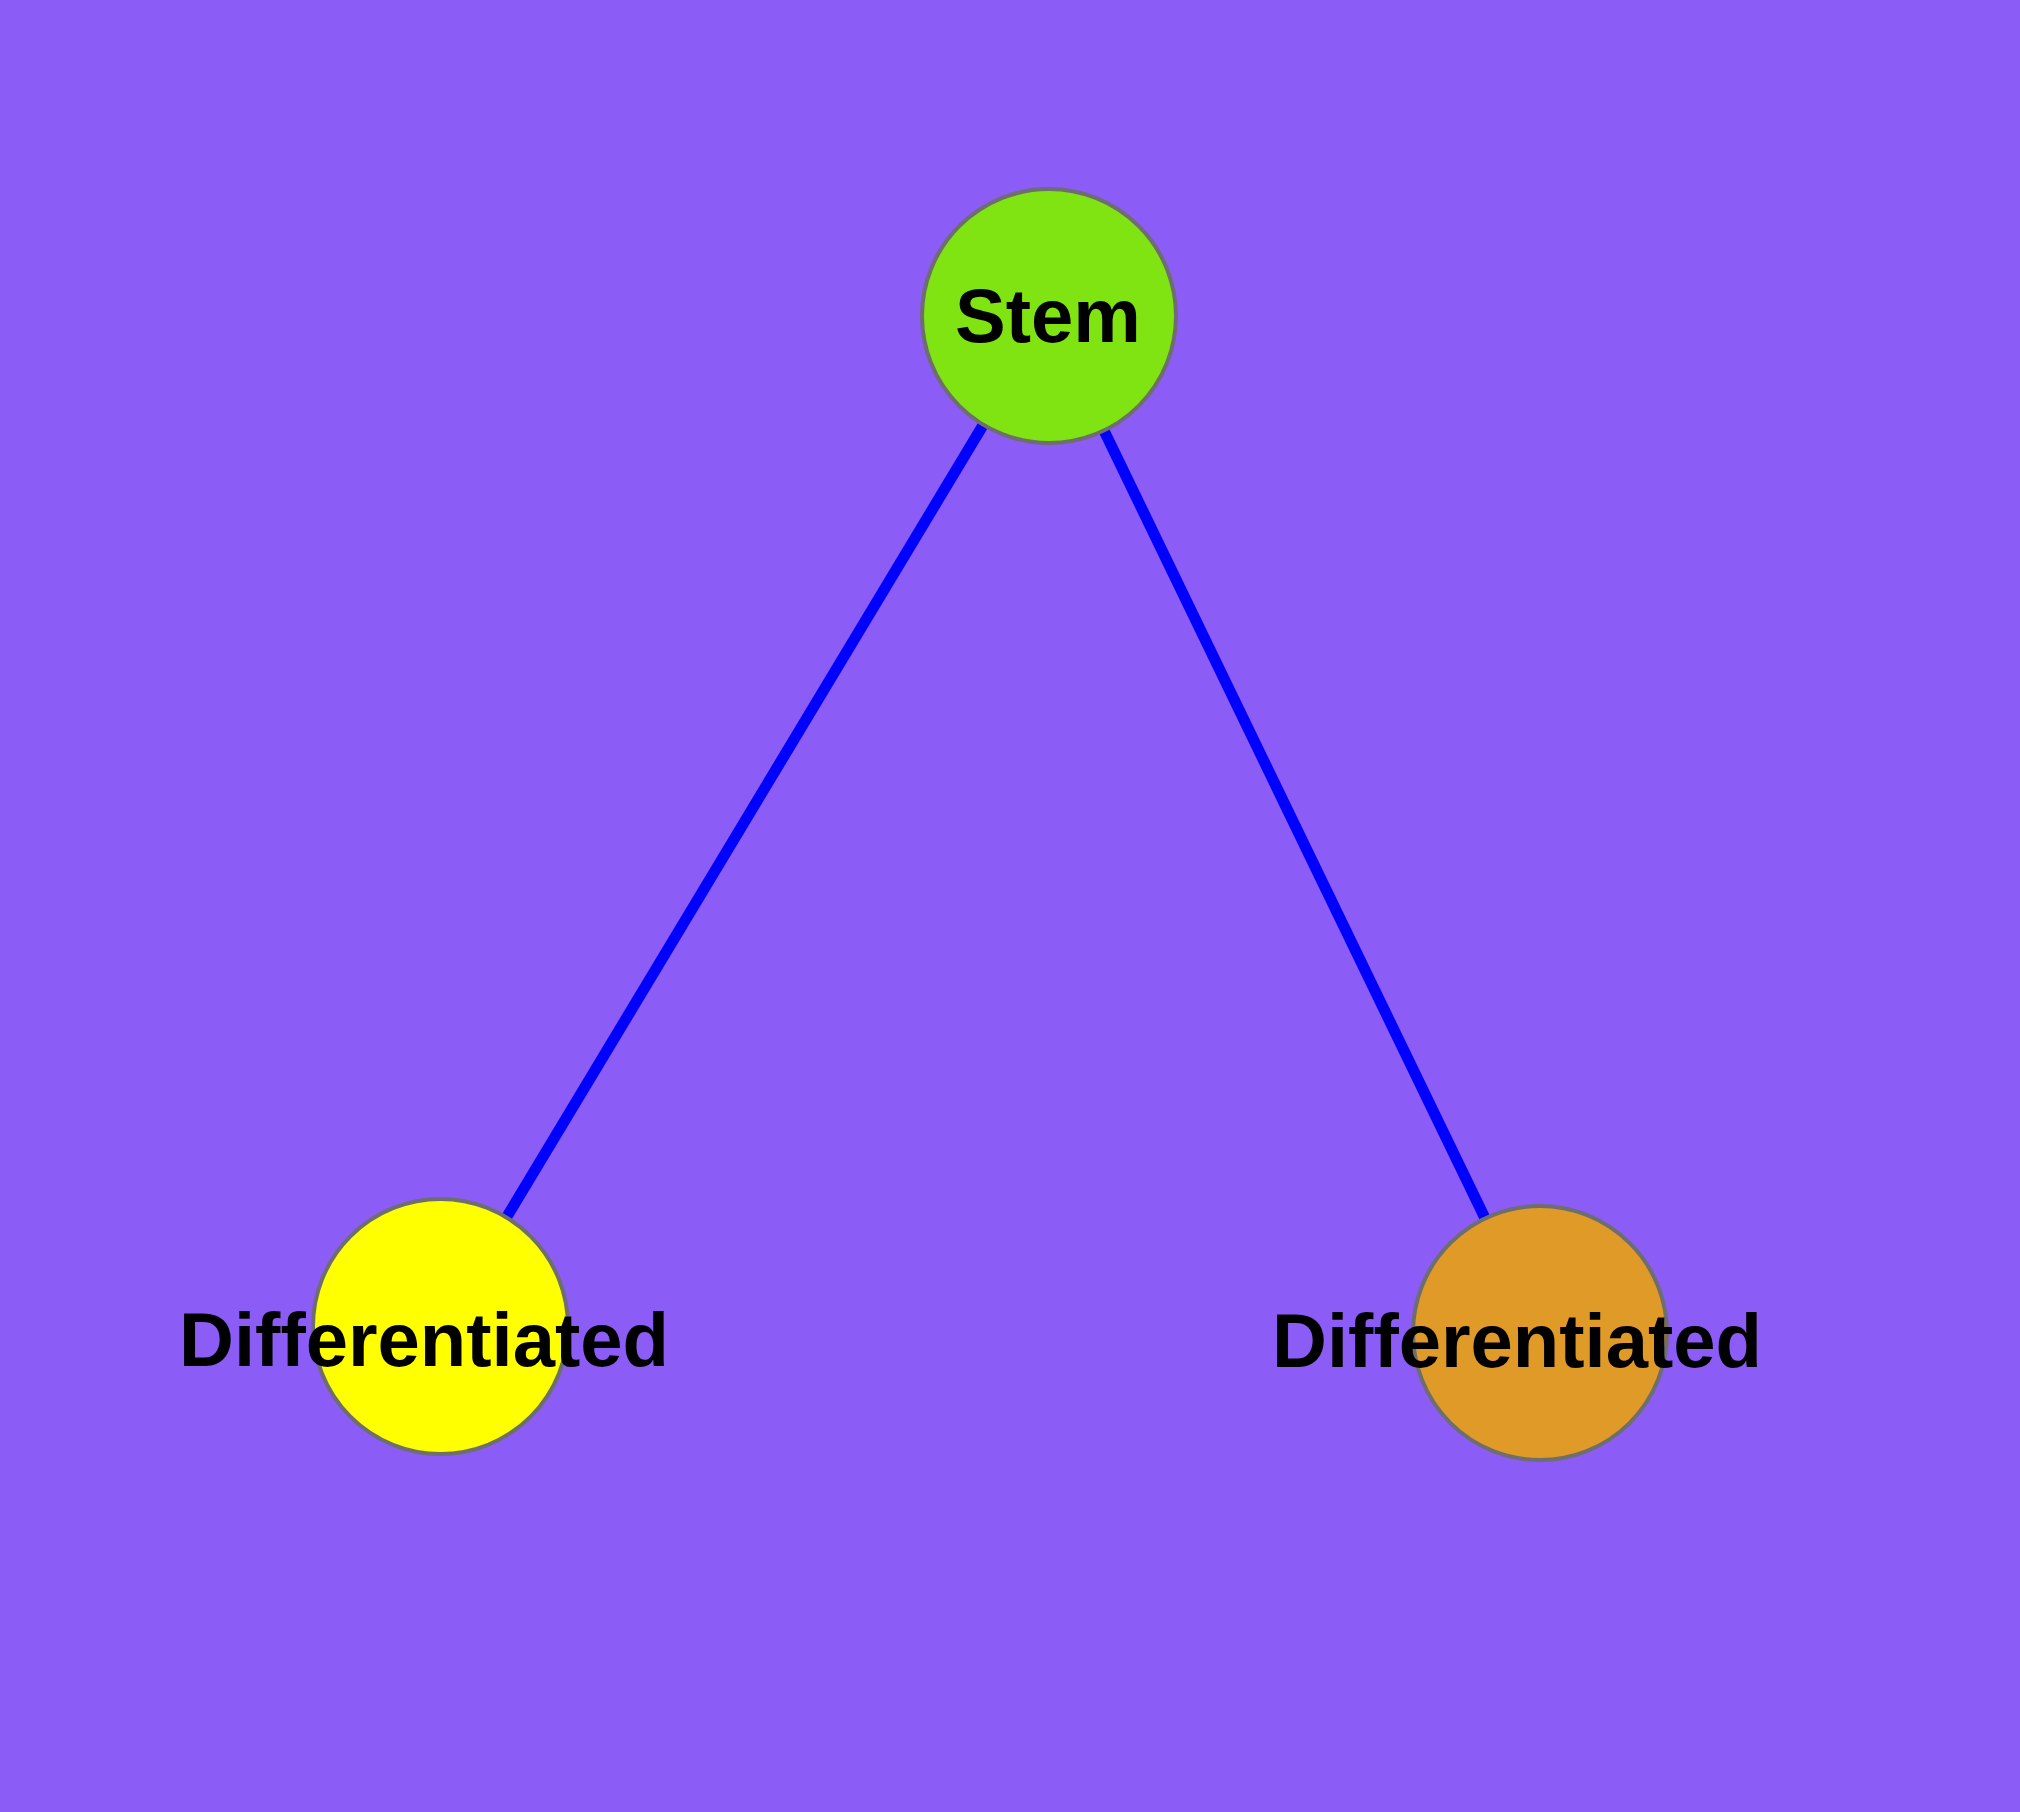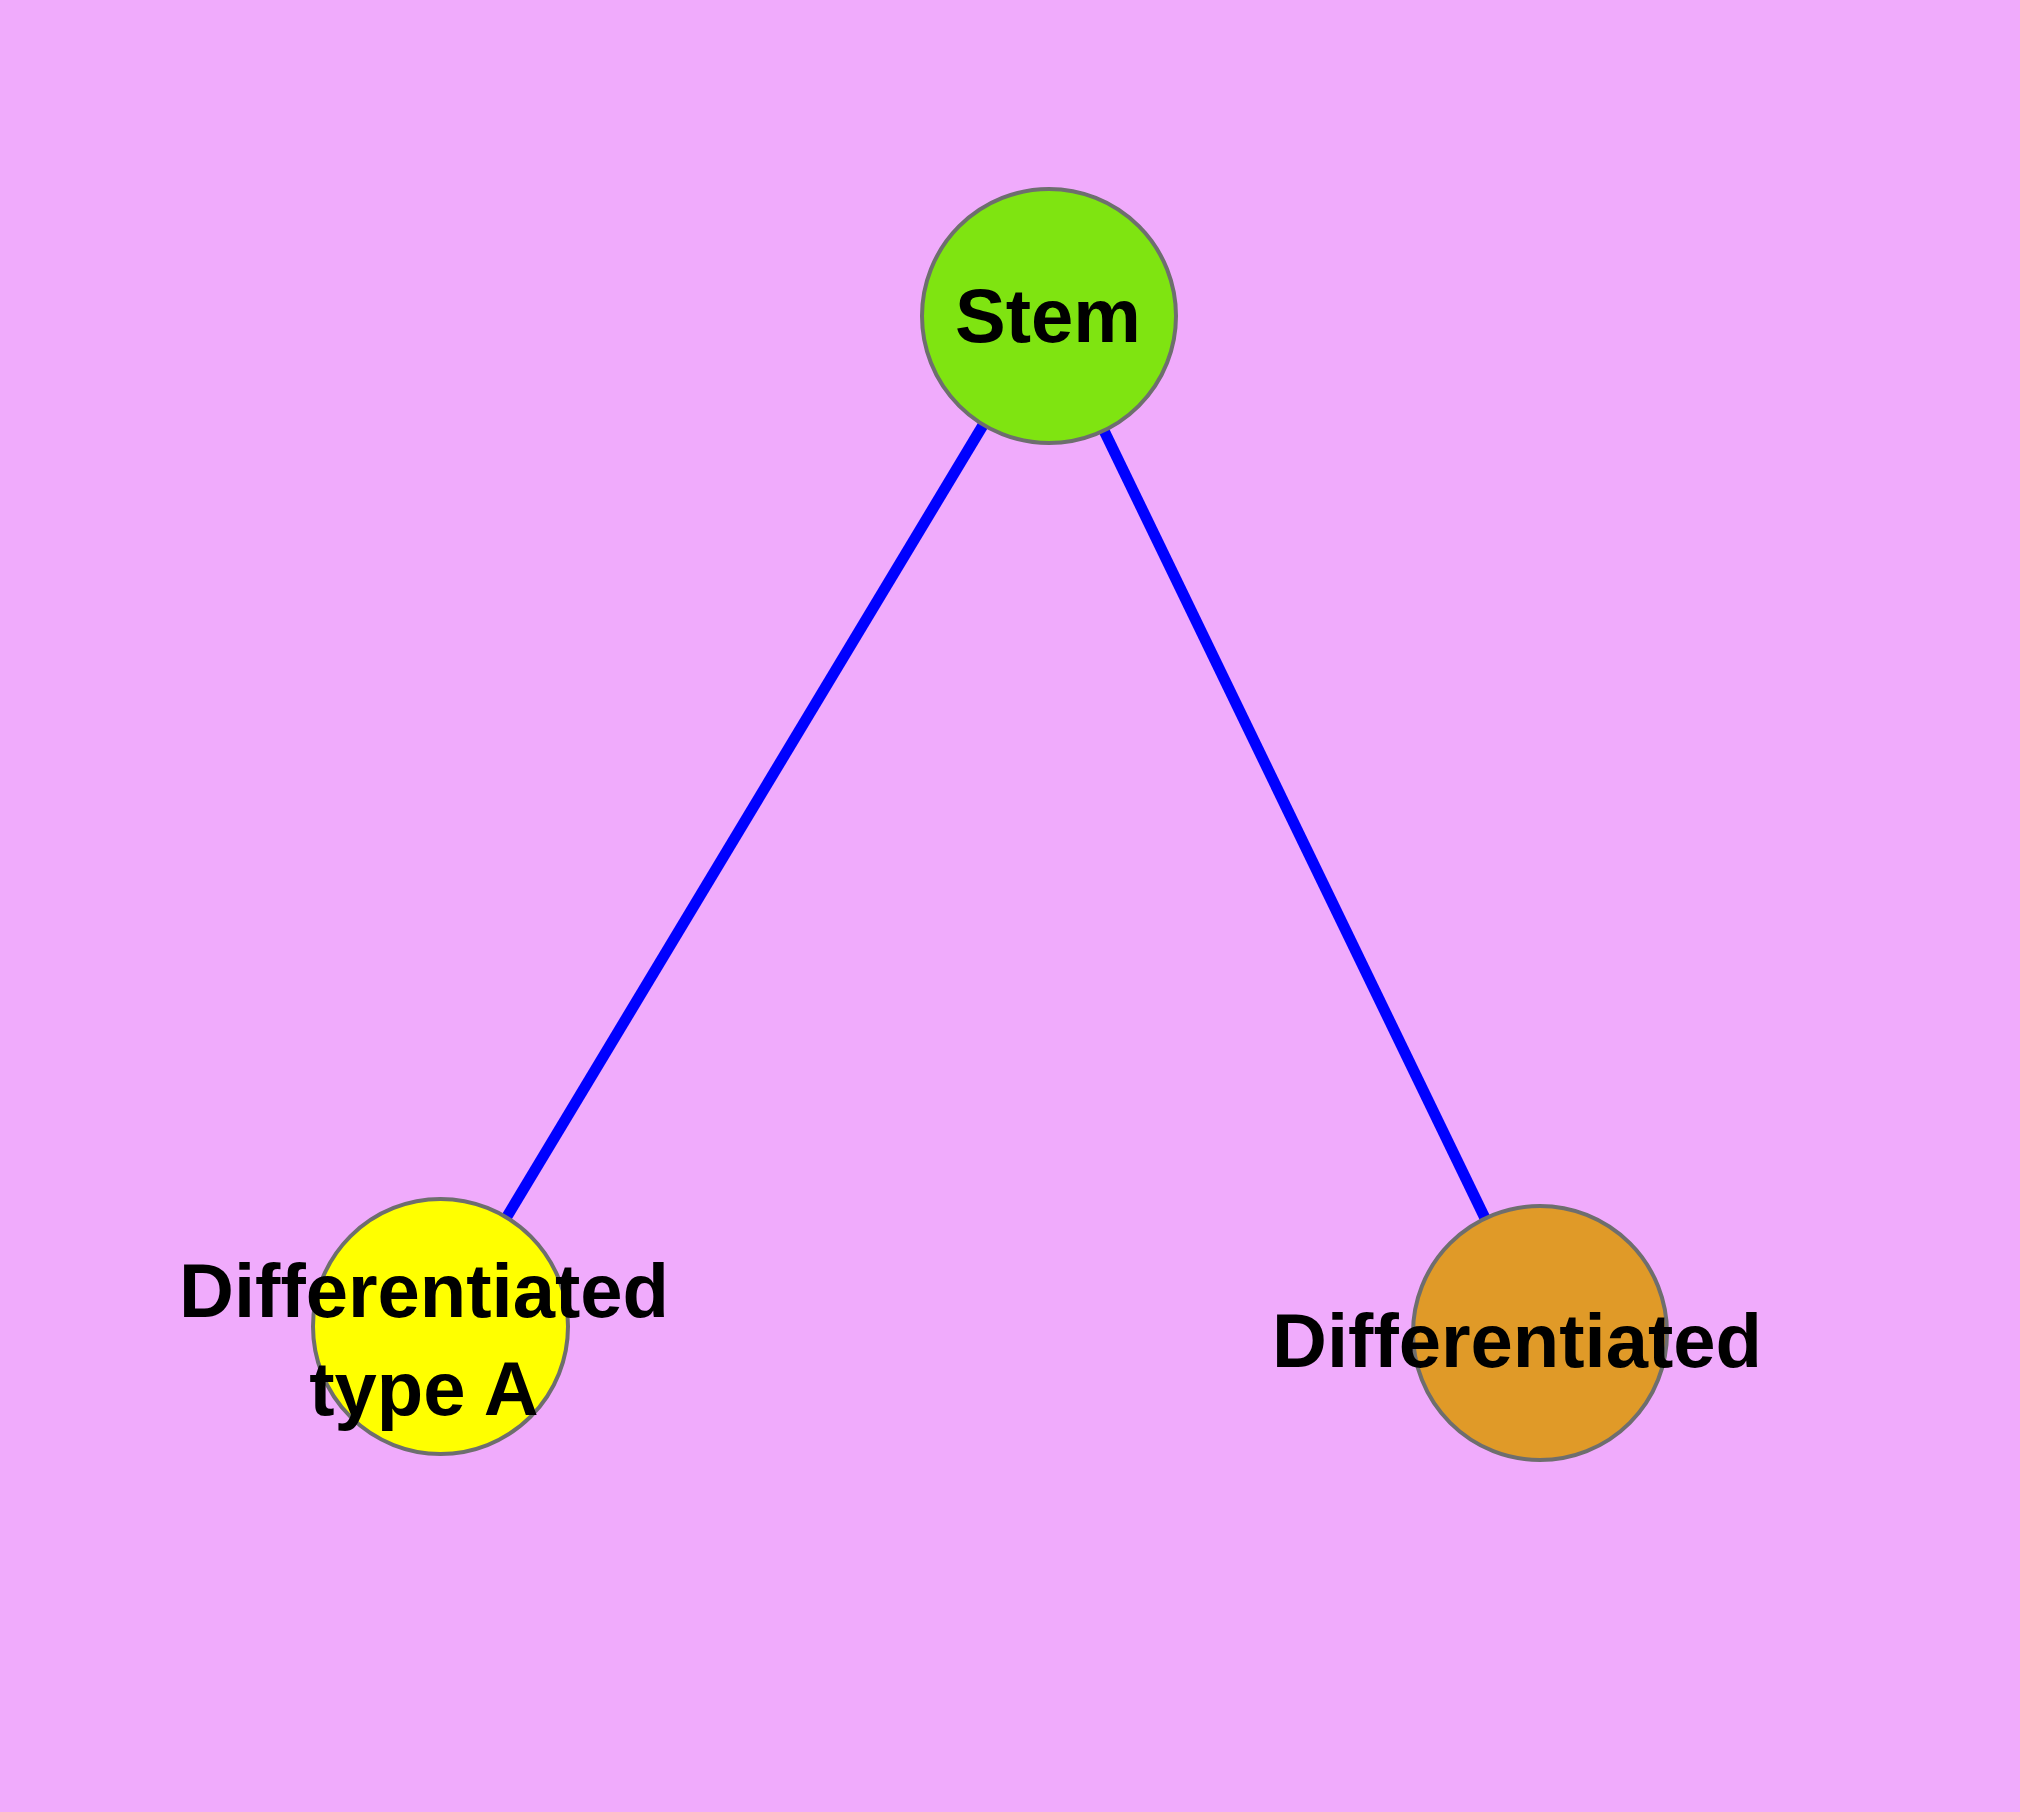--- a/index.html
+++ b/index.html
@@ -35,38 +35,37 @@
     white-space: nowrap;
     pointer-events: none;
   }
   .label-line {
     display: block;
   }
 </style>
 </head>
 <body>
 
-<div class="stage" style="width: 2021px; height: 1812px; background: #f0abfc;">
+<div class="stage" style="width: 2021px; height: 1812px; background: #8b5cf6;">
 
   <svg class="edge-layer" width="2021" height="1812" viewBox="0 0 2384 2138">
     <line class="edge" x1="1237" y1="373" x2="520" y2="1565" stroke="#0000FF" stroke-width="13"></line>
     <line class="edge" x1="1237" y1="373" x2="1817" y2="1572" stroke="#0000FF" stroke-width="13"></line>
   </svg>
 
   <div class="node" style="left: 920px; top: 187px; height: 258px; width: 258px; background: rgb(127, 228, 17); border-color: rgb(110, 110, 110); border-width: 4.2px;"></div>
   <div class="node" style="left: 311px; top: 1197px; height: 259px; width: 259px; background: rgb(255, 255, 0); border-color: rgb(110, 110, 110); border-width: 4.2px;"></div>
   <div class="node" style="left: 1411px; top: 1204px; height: 258px; width: 258px; background: rgb(224, 154, 40); border-color: rgb(110, 110, 110); border-width: 4.2px;"></div>
 
   <div class="node-label" style="left: 1048px; top: 316px; color: rgb(0, 0, 0);">
     <span class="label-line">Stem</span>
   </div>
 
   <div class="node-label" style="left: 424px; top: 1340px; color: rgb(0, 0, 0);">
     <span class="label-line">Differentiated</span>
-    <span class="label-line">type A</span>
   </div>
 
   <div class="node-label" style="left: 1517px; top: 1341px; color: rgb(0, 0, 0);">
     <span class="label-line">Differentiated</span>
   </div>
 
 </div>
 
 
 </body></html>

